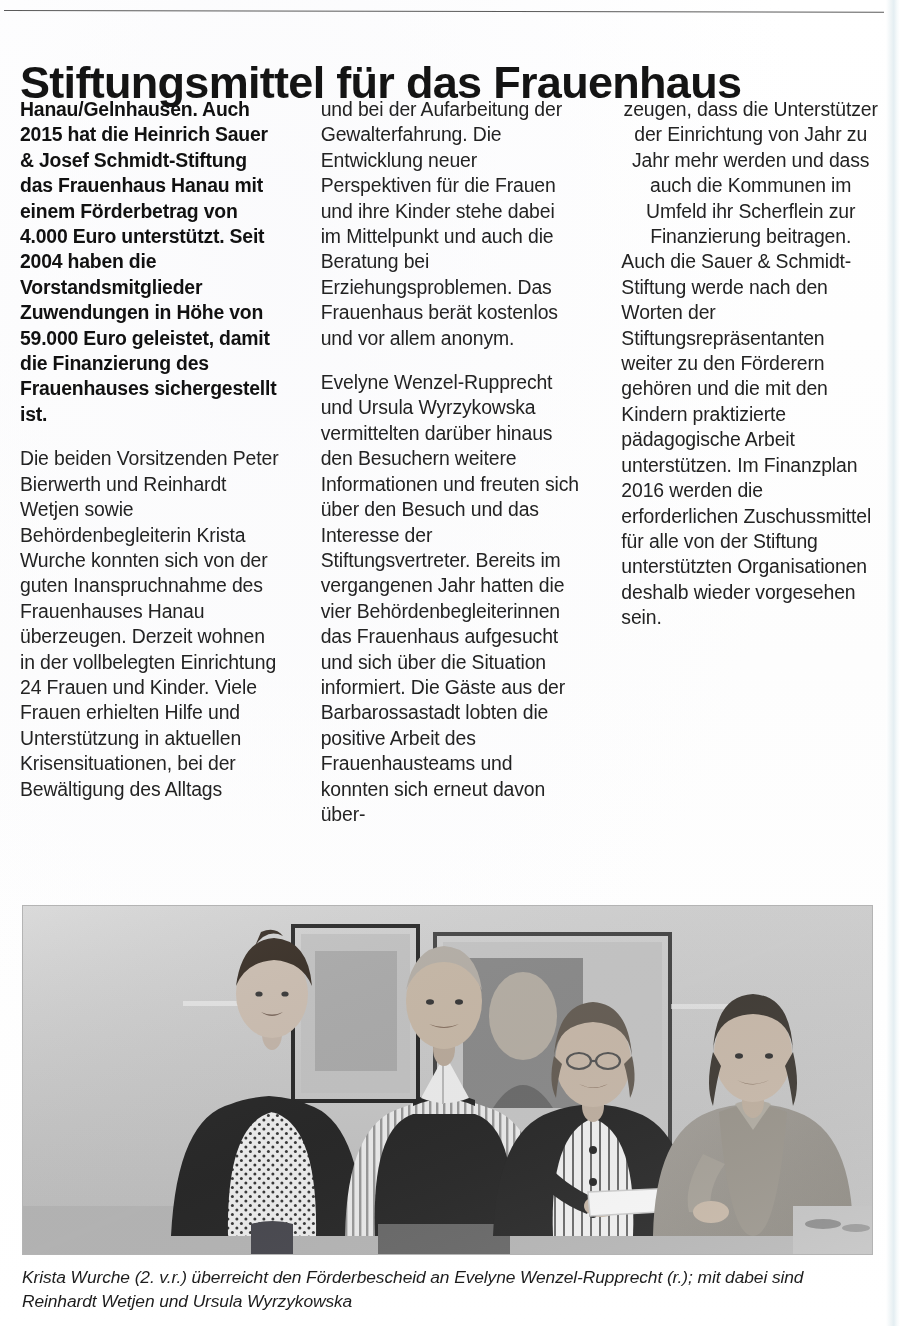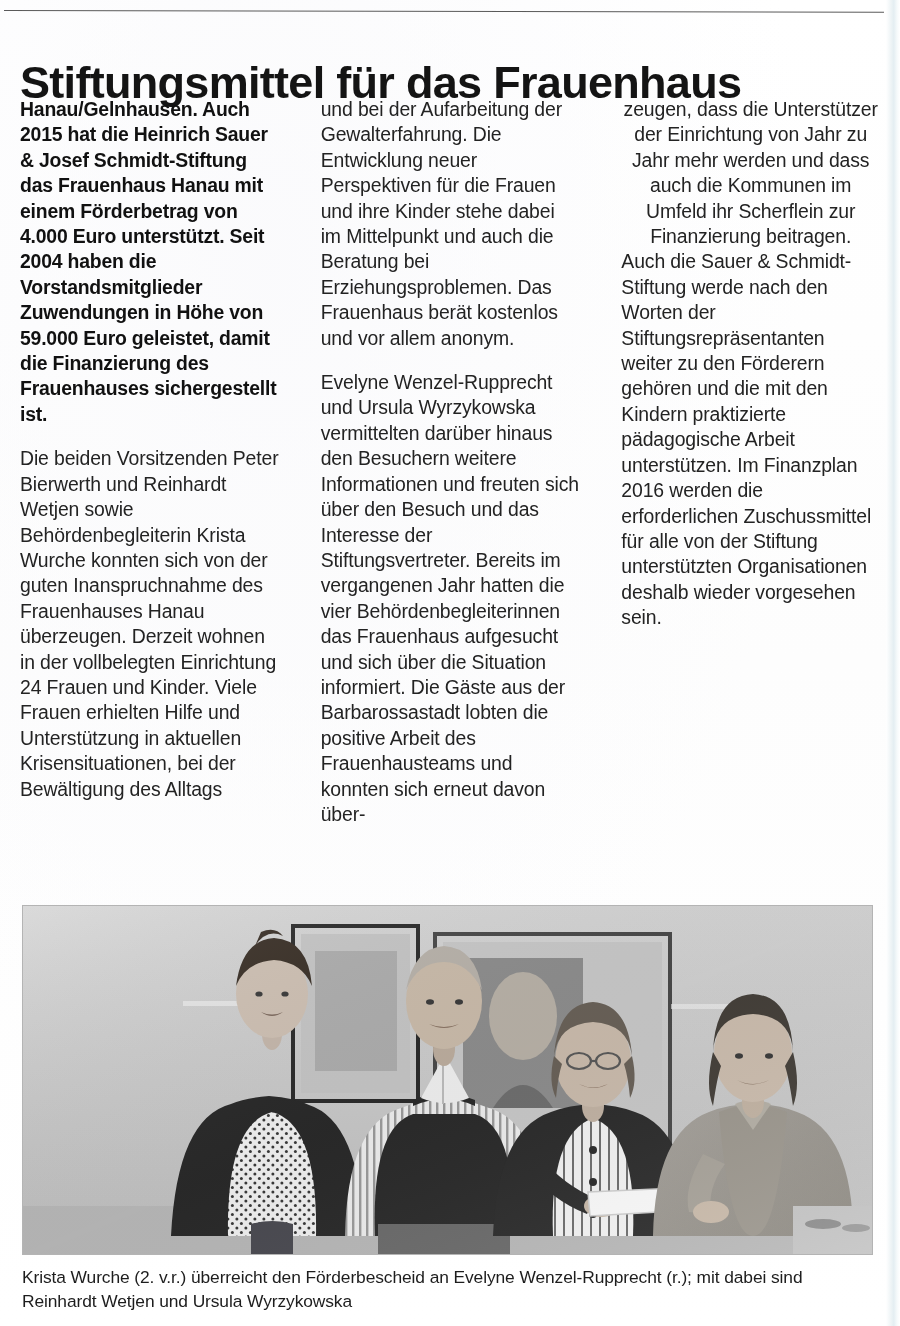--- a/index.html
+++ b/index.html
@@ -105,20 +105,21 @@
   }
   .photo svg { display: block; }
 
   .caption {
     position: absolute;
     left: 22px;
     top: 1265px;
     width: 856px;
     font-size: 17.4px;
     line-height: 24px;
+    font-style: italic;
     color: #1d1d1d;
     letter-spacing: -0.1px;
     white-space: pre-line;
   }
 </style>
 </head>
 <body>
 
 <div id="page">
 

